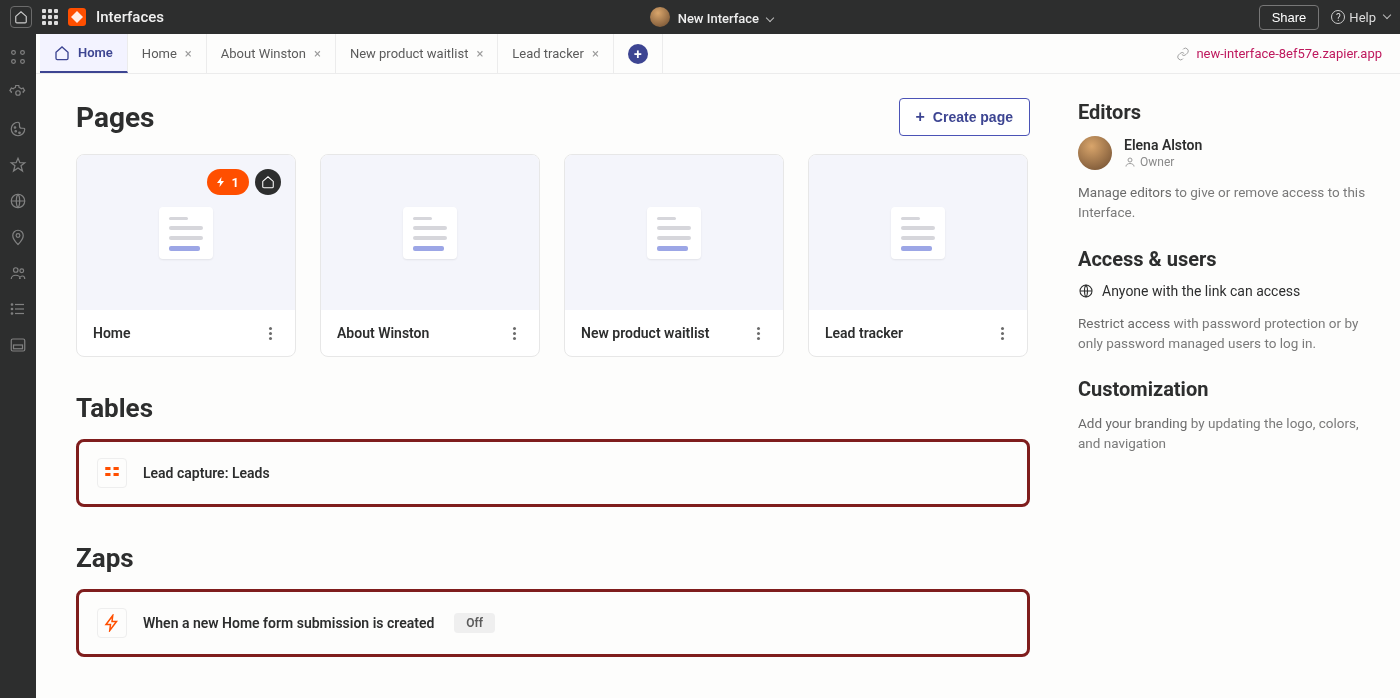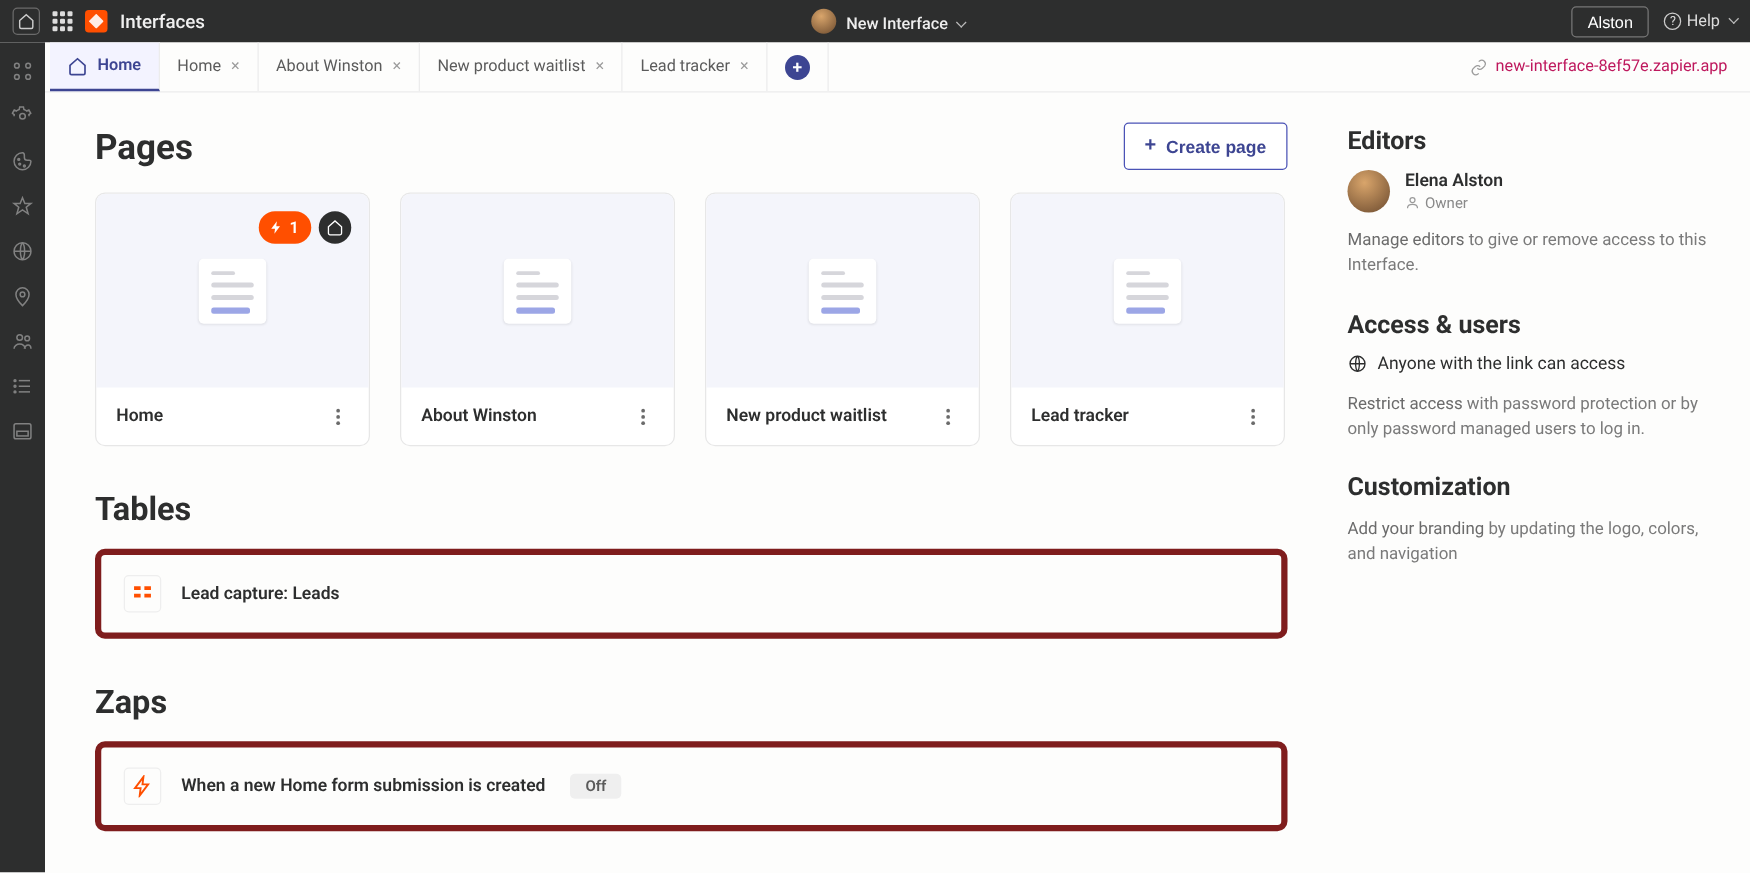--- a/index.html
+++ b/index.html
@@ -112,21 +112,21 @@
   .doc-thumb .l.short { width:55%; }
   .doc-thumb .l.blue { background:#9ca6e6; width:90%; height:6px; }
   .card-foot { display:flex; align-items:center; justify-content:space-between; padding:14px 16px; }
   .card-title { font-size:14px; font-weight:600; }
   .dots { width:18px; height:18px; display:flex; flex-direction:column; align-items:center; justify-content:center; gap:2px; cursor:pointer; }
   .dots span { width:3px; height:3px; border-radius:50%; background:#6b6b6b; }
 
   h2.section-title { font-size:26px; font-weight:700; margin-bottom:16px; }
 
   .row-card {
-    border:5px solid #7f1d1d; border-radius:8px; padding:16px 18px; display:flex; align-items:center; gap:16px; margin-bottom:36px;
+    border:3px solid #7f1d1d; border-radius:8px; padding:16px 18px; display:flex; align-items:center; gap:16px; margin-bottom:36px;
   }
   .row-icon { width:30px; height:30px; border:1px solid #eee; border-radius:4px; display:flex; align-items:center; justify-content:center; }
   .row-icon.orange svg { fill:#ff4f00; }
   .row-icon.bolt-orange svg { stroke:#ff4f00; stroke-width:2; fill:none; }
   .row-label { font-size:14px; font-weight:600; }
   .pill { background:#efefef; color:#5b5b5b; border-radius:4px; padding:3px 12px; font-size:12px; font-weight:600; margin-left:4px; }
 
   
   .side-h { font-size:20px; font-weight:700; margin-bottom:12px; }
   .editor-row { display:flex; align-items:center; gap:12px; margin-bottom:12px; }
@@ -166,21 +166,21 @@
     <div class="app-title">Interfaces</div>
   </div>
   <div class="topbar-center">
     <div class="avatar-sm"></div>
     <div>
       <span class="proj-name">New Interface</span>
       <span class="chev-sm"></span>
     </div>
   </div>
   <div class="topbar-right">
-    <button class="share-btn">Alston</button>
+    <button class="share-btn">Share</button>
     <div class="help">
       <span class="help-ic">?</span>
       <span>Help</span>
       <span class="chev-sm"></span>
     </div>
   </div>
 </div>
 
 <div class="shell">
 

